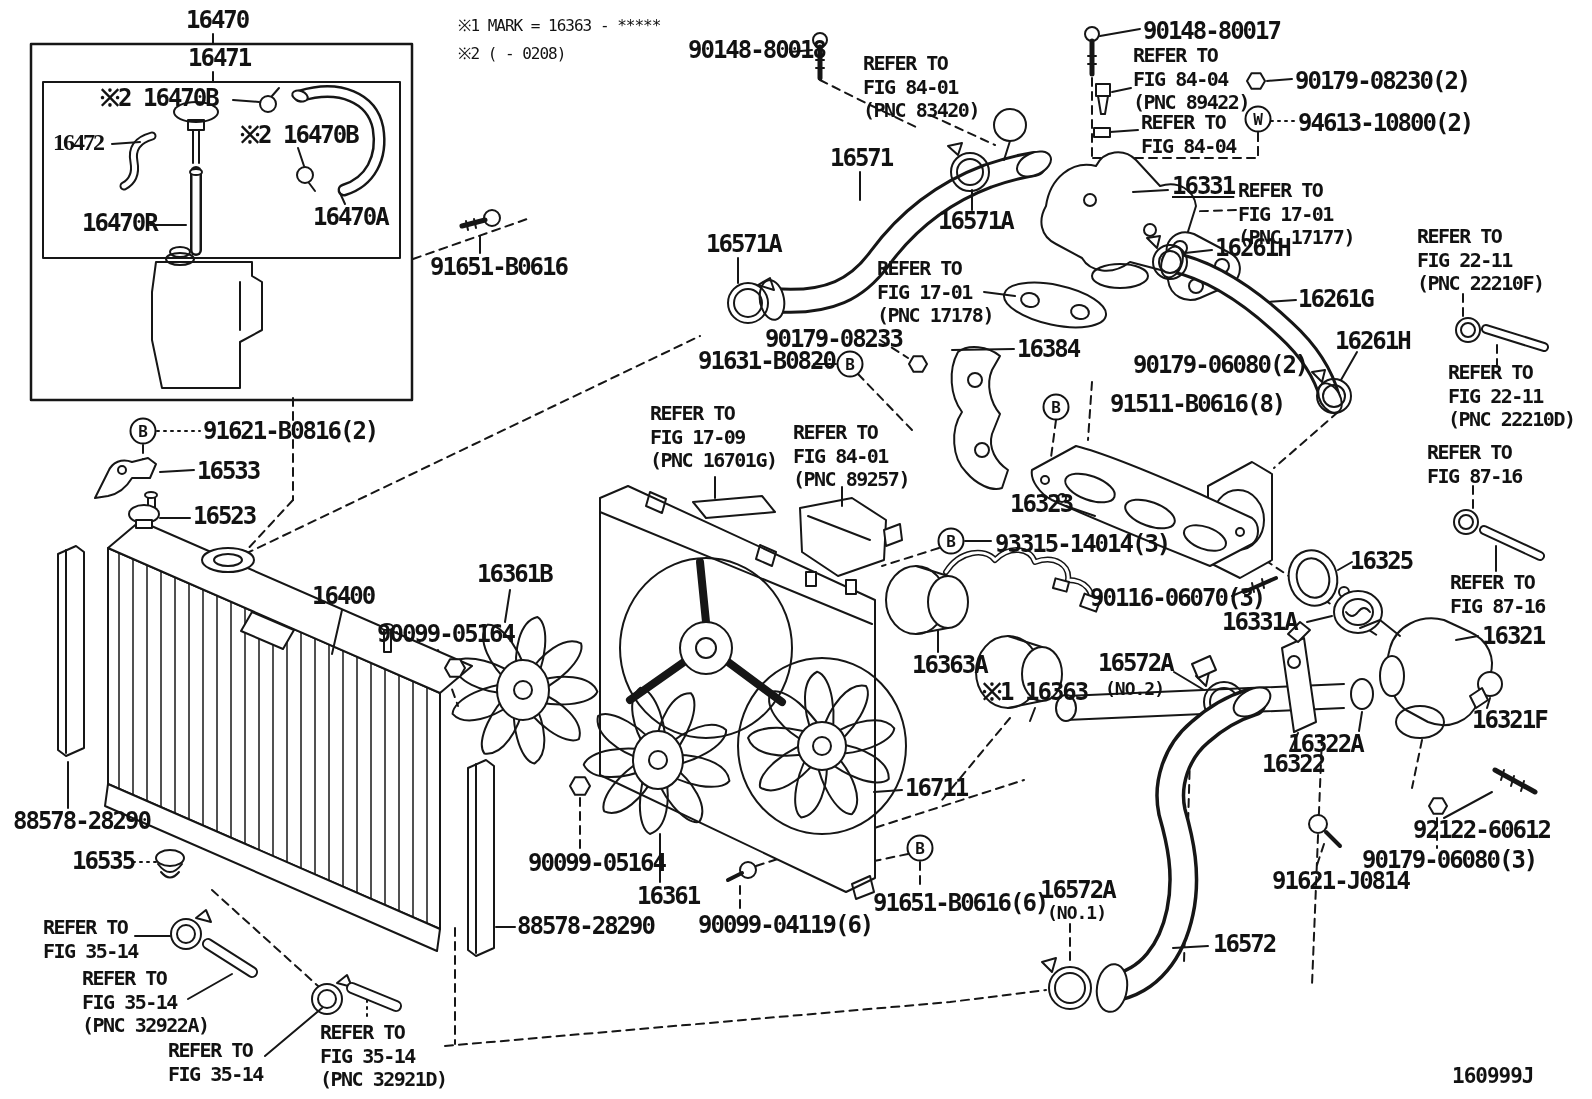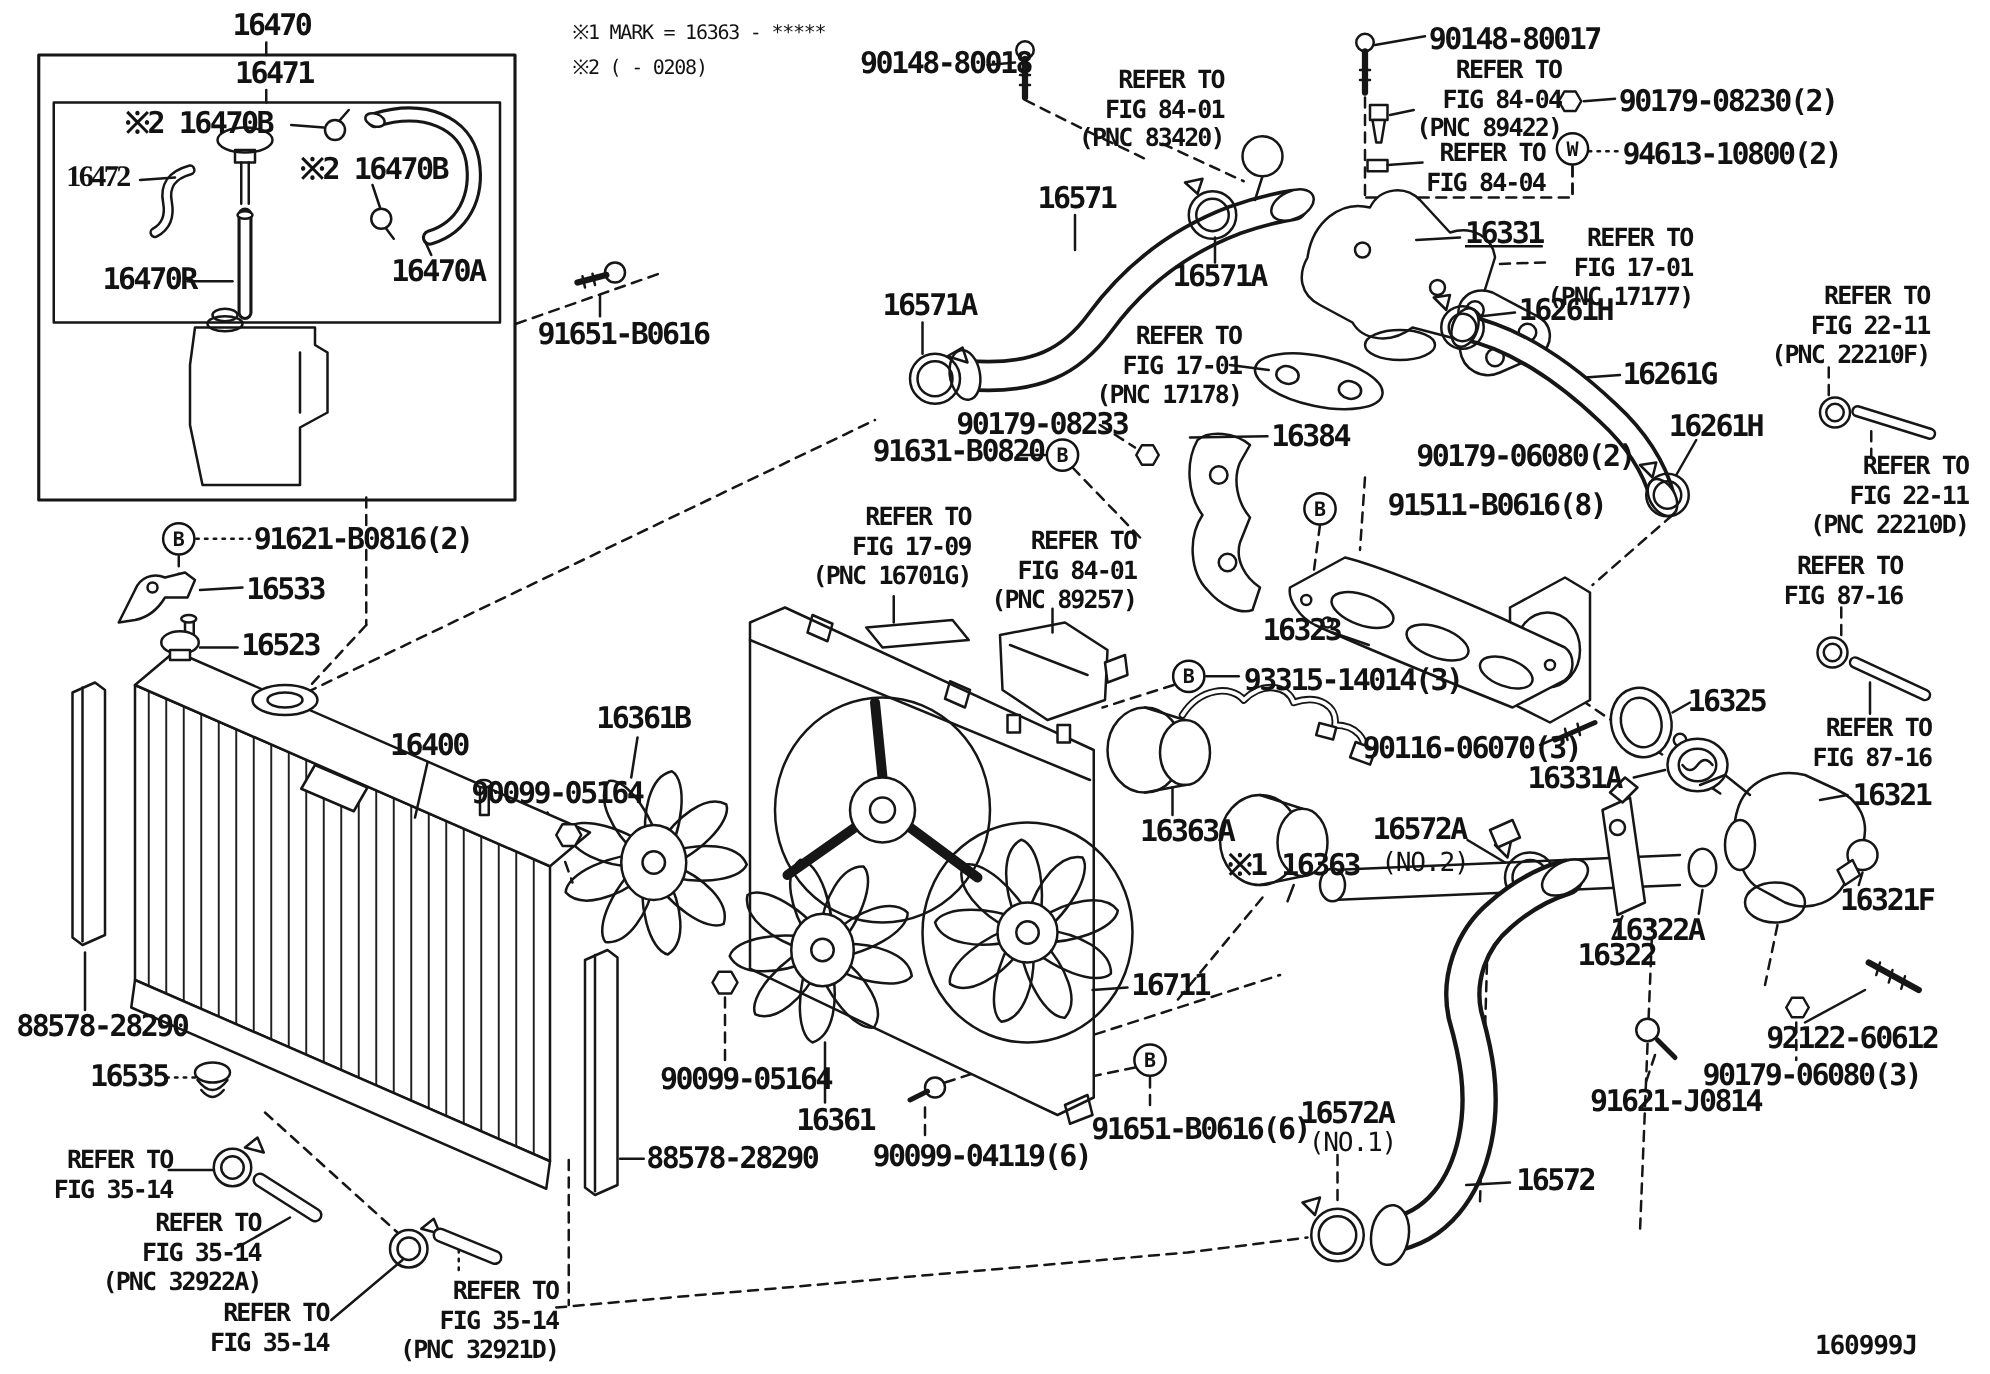--- a/index.html
+++ b/index.html
@@ -2,22 +2,22 @@
 <html><head>
 <meta charset="utf-8">
 <style>
   html,body{margin:0;padding:0;background:#fff;}
   .stage{position:relative;width:1592px;height:1099px;background:#fff;overflow:hidden;
          font-family:"DejaVu Sans Mono","Liberation Mono",monospace;}
   .stage svg{position:absolute;left:0;top:0;}
   #labels-layer{position:absolute;left:0;top:0;width:100%;height:100%;}
   .lbl{position:absolute;font-weight:bold;color:#121212;white-space:pre-line;}
   .n{font-size:24px;letter-spacing:-2px;line-height:1.05;}
-  .r{font-size:20px;letter-spacing:-1.5px;line-height:1.18;text-align:right;}
-  .sub{font-size:21px;letter-spacing:-1px;font-weight:normal;}
+  .r{font-size:20px;letter-spacing:-1.5px;line-height:1.18;}
+  .sub{font-size:18px;letter-spacing:-1px;font-weight:bold;}
   .note{font-size:16px;letter-spacing:-1px;font-weight:normal;}
   .code{font-size:21px;letter-spacing:-1px;}
   .circ{position:absolute;width:27px;height:27px;border:2.4px solid #121212;border-radius:50%;
         display:flex;align-items:center;justify-content:center;font-size:16px;font-weight:bold;
         color:#121212;transform:translate(-50%,-50%);background:#fff;box-sizing:border-box;}
 </style>
 </head>
 <body>
 
 <div class="stage">

